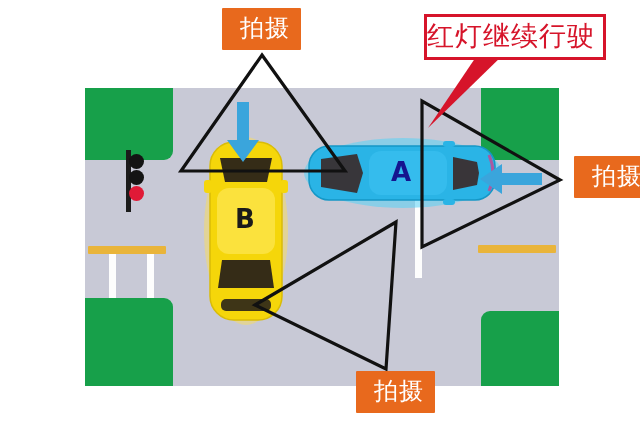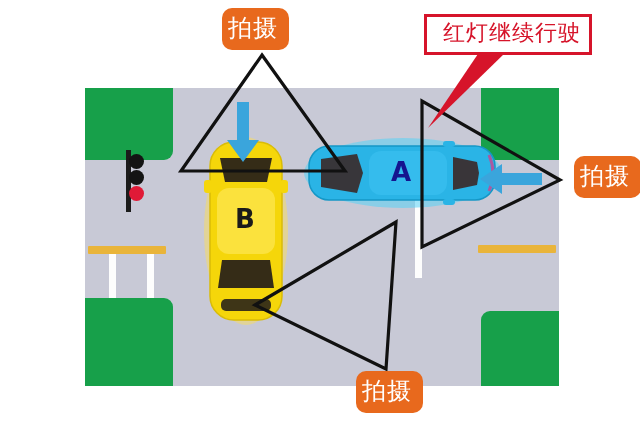--- a/index.html
+++ b/index.html
@@ -101,35 +101,35 @@
     pointer-events: none;
   }
 
   
   .cam-label {
     position: absolute;
     background: #e8691d;
     color: #ffffff;
     font-size: 24px;
     line-height: 1;
-    padding: 8px 11px 10px 6px;
-    border-radius: 10px;
+    padding: 8px 11px 10px 18px;
+    border-radius: 1px;
     letter-spacing: 1px;
     white-space: nowrap;
     font-family: "DejaVu Sans", "Liberation Sans", sans-serif;
   }
 
   .red-label {
     position: absolute;
     background: #ffffff;
     border: 3px solid #d6142a;
     color: #d6142a;
-    font-size: 22px;
+    font-size: 27px;
     line-height: 1;
-    padding: 5px 8px 8px 16px;
+    padding: 5px 8px 8px 0;
     white-space: nowrap;
     letter-spacing: 1px;
     font-family: "DejaVu Sans", "Liberation Sans", sans-serif;
   }
 </style>
 </head>
 <body>
 
 <div id="stage">
 

